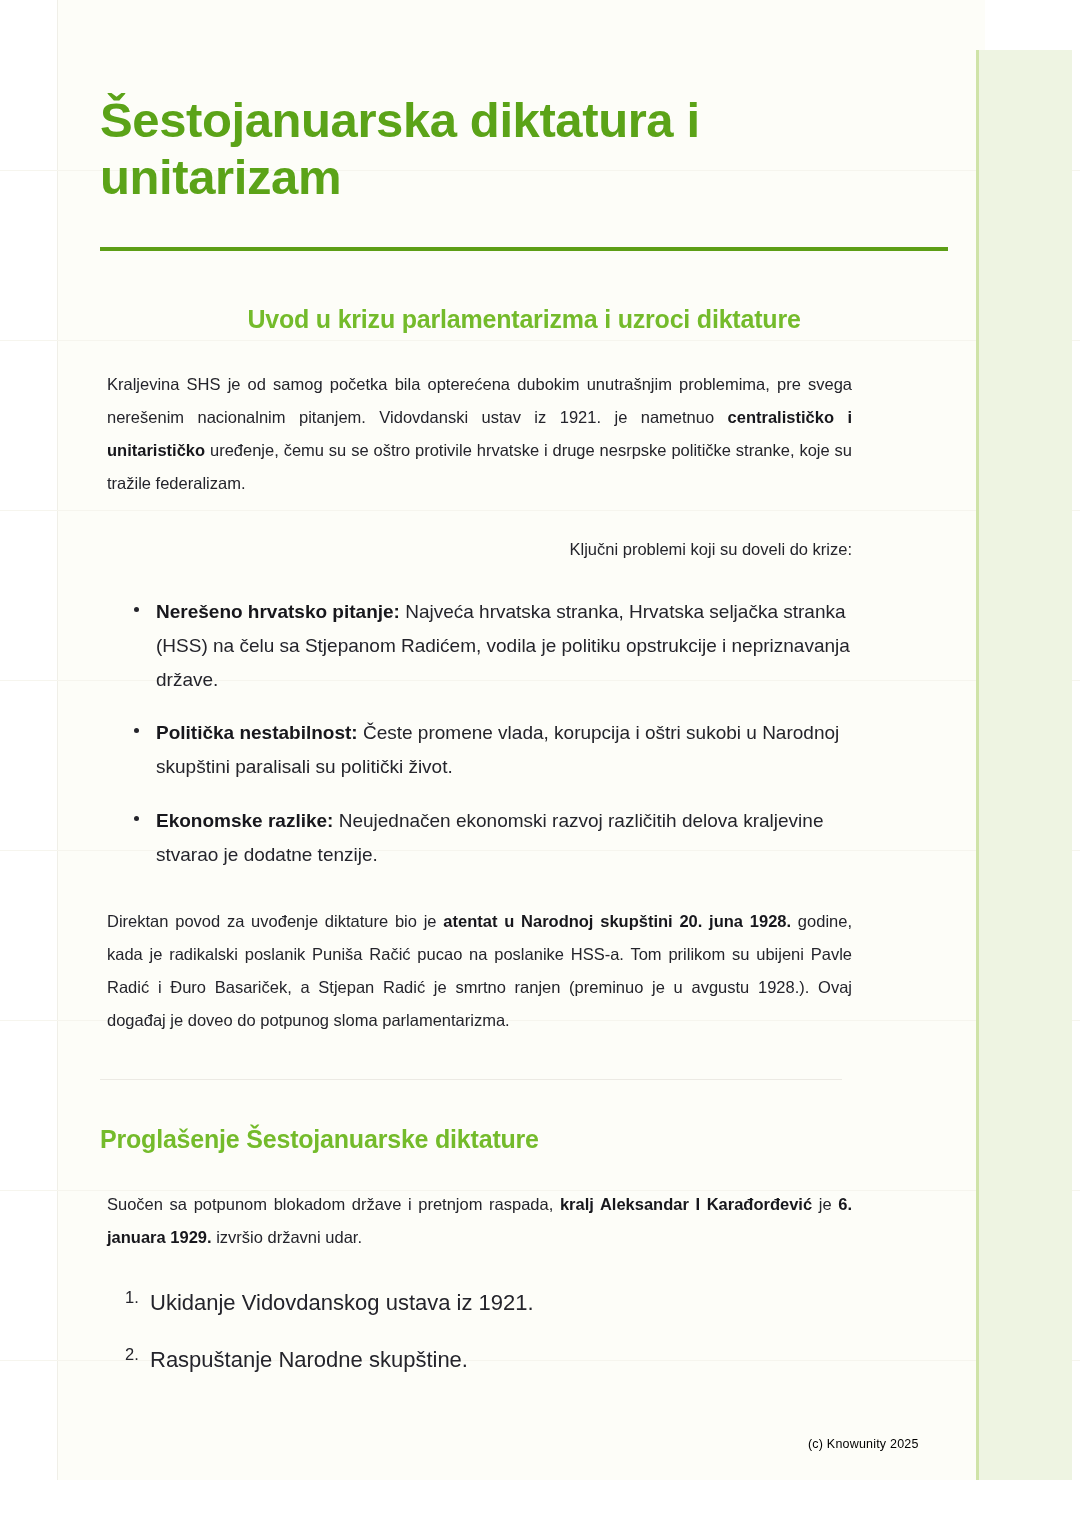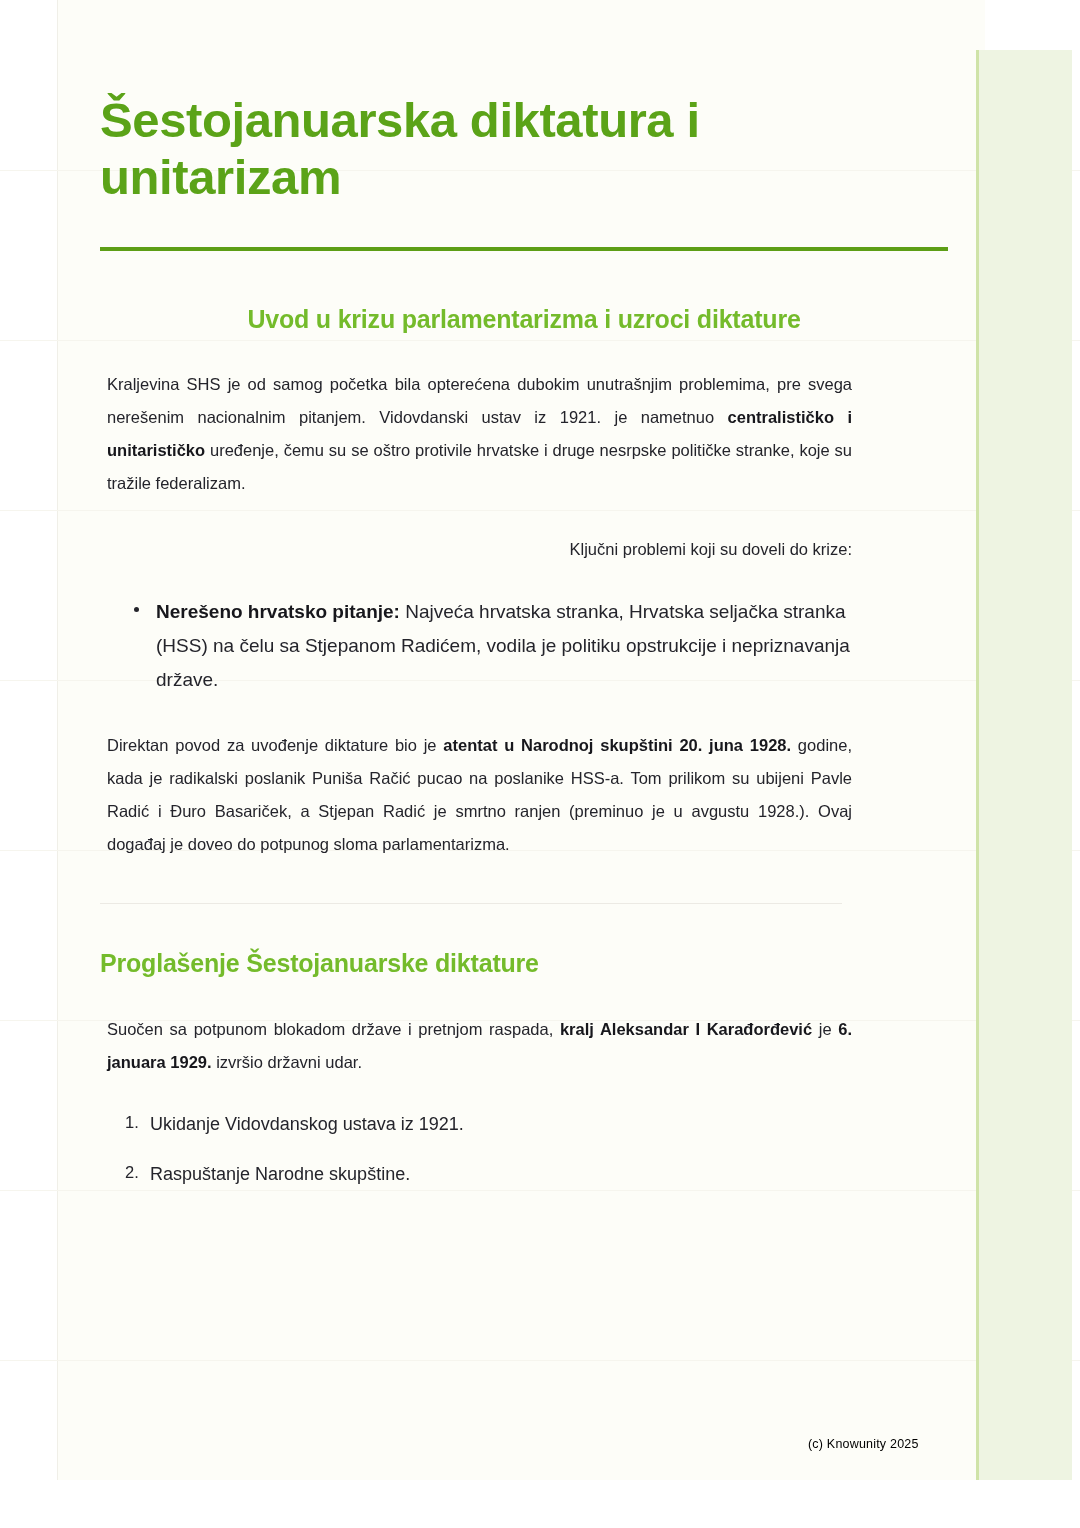--- a/index.html
+++ b/index.html
@@ -139,21 +139,21 @@
   ol.numbers {
     margin: 0;
     padding: 22px 0 0 50px;
     width: 700px;
     list-style: none;
     counter-reset: item;
   }
   ol.numbers > li {
     position: relative;
     padding: 0 0 18px 0;
-    font-size: 18px;
+    font-size: 22px;
     line-height: 1.78;
     color: #24242b;
     counter-increment: item;
   }
   ol.numbers > li::before {
     content: counter(item) ".";
     position: absolute;
     left: -25px;
     top: 0;
     color: #24242b;
@@ -203,20 +203,26 @@
   <h2 class="section-title sec1-title">Uvod u krizu parlamentarizma i uzroci diktature</h2>
 
   <p class="para"><span>Kraljevina SHS je od samog početka bila opterećena dubokim unutrašnjim problemima, pre svega nerešenim nacionalnim pitanjem. Vidovdanski ustav iz 1921. je nametnuo </span><b>centralističko i unitarističko</b><span> uređenje, čemu su se oštro protivile hrvatske i druge nesrpske političke stranke, koje su tražile federalizam.</span></p>
 
   <p class="para left">Ključni problemi koji su doveli do krize:</p>
 
   <ul class="bullets">
     <li>
       <b>Nerešeno hrvatsko pitanje:</b><span> Najveća hrvatska stranka, Hrvatska seljačka stranka (HSS) na čelu sa Stjepanom Radićem, vodila je politiku opstrukcije i nepriznavanja države.</span>
     </li>
+    <li>
+      <b>Politička nestabilnost:</b><span> Česte promene vlada, korupcija i oštri sukobi u Narodnoj skupštini paralisali su politički život.</span>
+    </li>
+    <li>
+      <b>Ekonomske razlike:</b><span> Neujednačen ekonomski razvoj različitih delova kraljevine stvarao je dodatne tenzije.</span>
+    </li>
   </ul>
 
   <p class="para"><span>Direktan povod za uvođenje diktature bio je </span><b>atentat u Narodnoj skupštini 20. juna 1928.</b><span> godine, kada je radikalski poslanik Puniša Račić pucao na poslanike HSS-a. Tom prilikom su ubijeni Pavle Radić i Đuro Basariček, a Stjepan Radić je smrtno ranjen (preminuo je u avgustu 1928.). Ovaj događaj je doveo do potpunog sloma parlamentarizma.</span></p>
 
   <div class="thin-divider"></div>
 
   <h2 class="section-title sec2-title">Proglašenje Šestojanuarske diktature</h2>
 
   <p class="para"><span>Suočen sa potpunom blokadom države i pretnjom raspada, </span><b>kralj Aleksandar I Karađorđević</b><span> je </span><b>6. januara 1929.</b><span> izvršio državni udar.</span></p>
 

